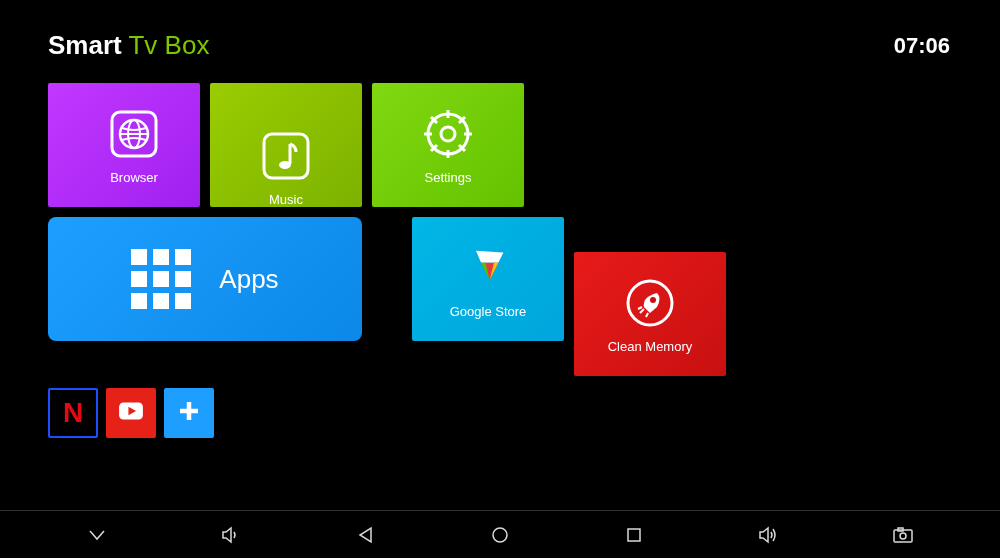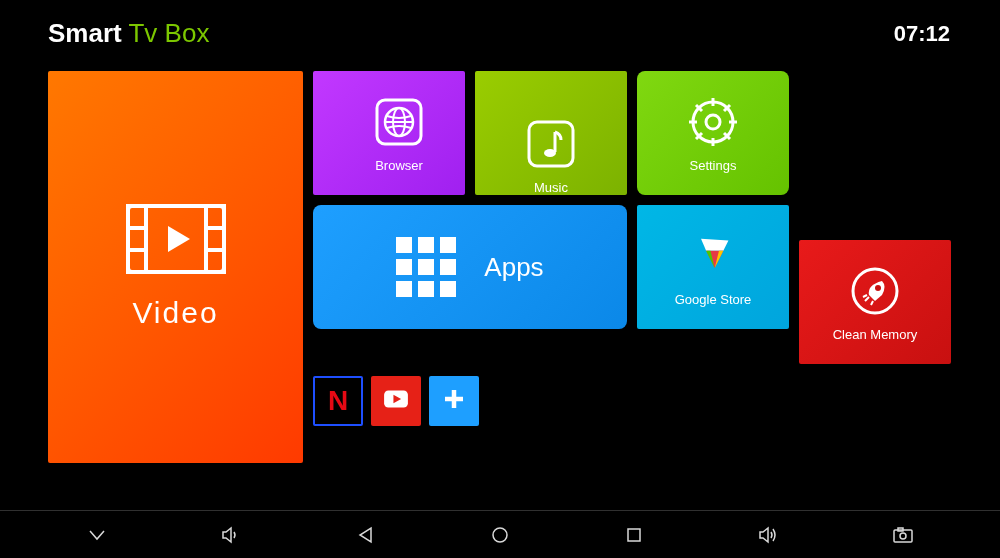--- a/index.html
+++ b/index.html
@@ -9,21 +9,21 @@
     background: #000;
     font-family: Arial, sans-serif;
     color: #fff;
     overflow: hidden;
     position: relative;
   }
   .header {
     display: flex;
     justify-content: space-between;
     align-items: center;
-    padding: 18px 40px 10px 48px;
+    padding: 30px 40px 10px 48px;
   }
   .logo { font-size: 26px; font-weight: 400; }
   .logo .smart { color: #fff; font-weight: 600; }
   .logo .tv { color: #7cc700; }
   .logo .box { color: #7cc700; }
   .clock { font-size: 22px; font-weight: 700; color: #fff; padding-right: 10px;}
   .main {
     display: flex;
     gap: 10px;
     padding: 0 48px;
@@ -61,36 +61,36 @@
     border-radius: 2px;
   }
   .sm-tile .label { font-size: 13px; font-weight: 400; }
   .ic-wrap {
     width: 56px; height: 56px;
     display:flex; align-items:center; justify-content:center;
   }
   .browser { background: linear-gradient(135deg, #c238ff 0%, #a020f0 100%); padding-left: 20px; }
   .file-browser { background: linear-gradient(135deg, #00aaff 0%, #0088ee 100%); }
   .music { background: linear-gradient(135deg, #9acd00 0%, #7cb200 100%); justify-content: flex-end; }
-  .settings { background: linear-gradient(135deg, #80d810 0%, #65c200 100%); border-radius: 8px; }
+  .settings { background: linear-gradient(135deg, #80d810 0%, #65c200 100%); }
   .apps-tile {
     width: 314px;
     height: 124px;
     background: linear-gradient(135deg, #1e9fff 0%, #0b88e8 100%);
     display: flex;
     align-items: center;
     justify-content: center;
     gap: 28px;
     cursor: pointer;
     border-radius: 8px;
   }
   .apps-tile .label { font-size: 26px; font-weight: 400; }
   .grid9 { display:grid; grid-template-columns:repeat(3,16px); grid-template-rows:repeat(3,16px); gap:6px; }
   .grid9 div { background:#fff; }
-  .google-store { background: linear-gradient(135deg, #00b7e6 0%, #00a5dd 100%); }
+  .google-store { background: linear-gradient(135deg, #00b7e6 0%, #00a5dd 100%); margin-left: 40px; }
   .clean-memory { background: linear-gradient(135deg, #e81a1a 0%, #c81010 100%); margin-top: 35px; }
   .shortcut-row { display:flex; gap:8px; margin-top: 2px;}
   .shortcut {
     width: 50px; height: 50px;
     display:flex; align-items:center; justify-content:center;
     cursor:pointer;
     border-radius:2px;
   }
   .netflix { background:#000; border:2px solid #1e4fff; }
   .netflix span { color:#e50914; font-weight:900; font-size:28px; font-family: Arial; }
@@ -110,40 +110,25 @@
 </style>
 </head>
 <body>
 
 <div class="header">
   <div class="logo">
     <span class="smart">Smart</span>
     <span class="tv">Tv</span>
     <span class="box">Box</span>
   </div>
-  <div class="clock">07:12</div>
+  <div class="clock">07:06</div>
 </div>
 
 <div class="main">
 
-  <div class="video-tile">
-    <span>
-      <svg viewBox="0 0 100 70">
-          <rect x="2" y="2" width="96" height="66" rx="4" fill="none" stroke="#fff" stroke-width="4"></rect>
-          <rect x="2" y="2" width="18" height="66" fill="none" stroke="#fff" stroke-width="4"></rect>
-          <rect x="80" y="2" width="18" height="66" fill="none" stroke="#fff" stroke-width="4"></rect>
-          <line x1="2" y1="24" x2="20" y2="24" stroke="#fff" stroke-width="4"></line>
-          <line x1="2" y1="46" x2="20" y2="46" stroke="#fff" stroke-width="4"></line>
-          <line x1="80" y1="24" x2="98" y2="24" stroke="#fff" stroke-width="4"></line>
-          <line x1="80" y1="46" x2="98" y2="46" stroke="#fff" stroke-width="4"></line>
-          <polygon points="42,22 42,48 64,35" fill="#fff"></polygon>
-        </svg>
-    </span>
-    <div class="video-label">Video</div>
-  </div>
 
   <div class="right-col">
 
     <div class="tile-row">
       <div class="sm-tile browser">
         <span class="ic-wrap">
           <svg viewBox="0 0 56 56" width="56" height="56">
               <rect x="6" y="6" width="44" height="44" rx="8" fill="none" stroke="#fff" stroke-width="3"></rect>
               <circle cx="28" cy="28" r="14" fill="none" stroke="#fff" stroke-width="2.5"></circle>
               <ellipse cx="28" cy="28" rx="6" ry="14" fill="none" stroke="#fff" stroke-width="2"></ellipse>

